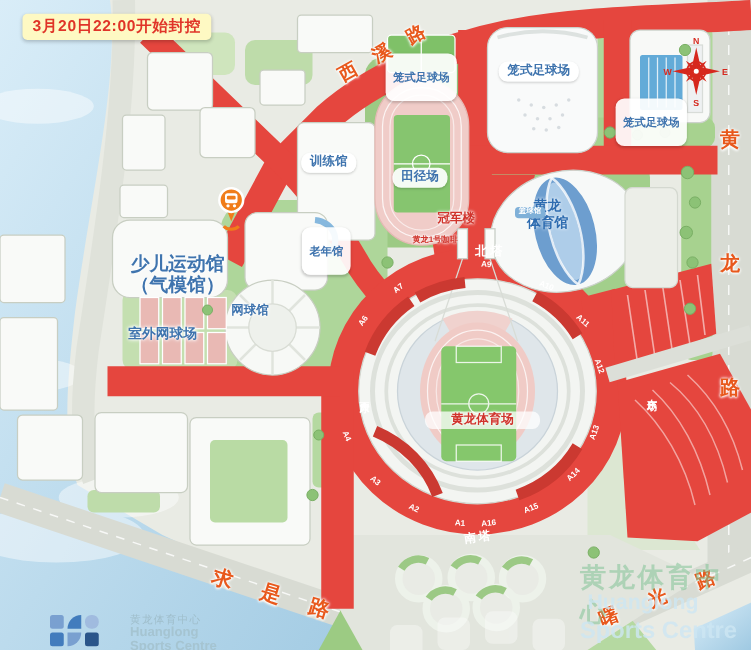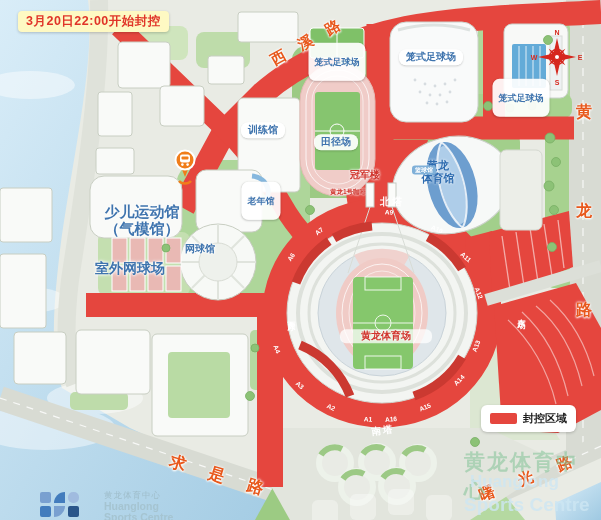--- a/index.html
+++ b/index.html
@@ -3,21 +3,21 @@
 <meta charset="utf-8">
 <style>
   html,body{margin:0;padding:0;background:#fff;}
   #stage{position:relative;width:601px;height:520px;overflow:hidden;
          font-family:"Liberation Sans","DejaVu Sans",sans-serif;background:#e9ebe4;}
   #stage svg{position:absolute;left:0;top:0;}
   .lbl{position:absolute;transform:translate(-50%,-50%);white-space:nowrap;line-height:1.15;}
   .pill{background:rgba(255,255,255,.92);border-radius:7px;padding:2px 7px;
         color:#3f74ae;font-weight:bold;font-size:10px;box-shadow:0 1px 2px rgba(0,0,0,.18);}
   .pill-sm{font-size:9px;padding:14px 6px;}
-  .bluetxt{color:#3f74ae;font-weight:bold;font-size:14px;
+  .bluetxt{color:#3f74ae;font-weight:bold;font-size:11px;
         text-shadow:0 0 2px #fff,0 0 3px #fff,0 0 4px rgba(255,255,255,.9);text-align:center;}
   .redtxt{color:#d0342c;font-weight:bold;
         text-shadow:0 0 2px #fff,0 0 3px rgba(255,255,255,.95);}
   .white-on-red{color:#fff;font-weight:bold;}
   .banner{position:absolute;left:18px;top:11px;background:#fef9c3;border-radius:4px;
         padding:2px 8px;color:#e03428;font-weight:bold;font-size:12.5px;letter-spacing:.5px;
         box-shadow:0 1px 3px rgba(0,0,0,.2);}
   .metro-pill{position:absolute;left:170px;top:139px;transform:translate(-50%,-50%);
         background:#ef7d1a;color:#fff;font-weight:bold;font-size:10.5px;border-radius:9px;
         padding:3px 8px;white-space:nowrap;box-shadow:0 1px 3px rgba(0,0,0,.25);}
@@ -369,24 +369,20 @@
   <span>求</span>
   <span>是</span>
   <span>路</span>
 </div>
 <div class="roadname" style="left:480px;top:486px;transform:rotate(-21deg);transform-origin:left center;gap:26px;font-size:15.5px;">
   <span>曙</span>
   <span>光</span>
   <span>路</span>
 </div>
 
-<div class="legend">
-  <span class="swatch"></span>
-  <span class="lg-label">封控区域</span>
-</div>
 
 <div class="wm-cn">黄龙体育中心</div>
 <div class="wm-en1">Huanglong</div>
 <div class="wm-en2">Sports Centre</div>
 
 <svg width="56" height="30" style="position:absolute;left:40px;top:490px;">
   <g opacity=".85">
     <rect x="0" y="2" width="11" height="11" rx="2" fill="#6f97cc"></rect>
     <path d="M14,13 A11,11 0 0 1 25,2 L25,13 Z" fill="#2e6cb5"></path>
     <rect x="28" y="2" width="11" height="11" rx="5" fill="#9db7dd"></rect>

